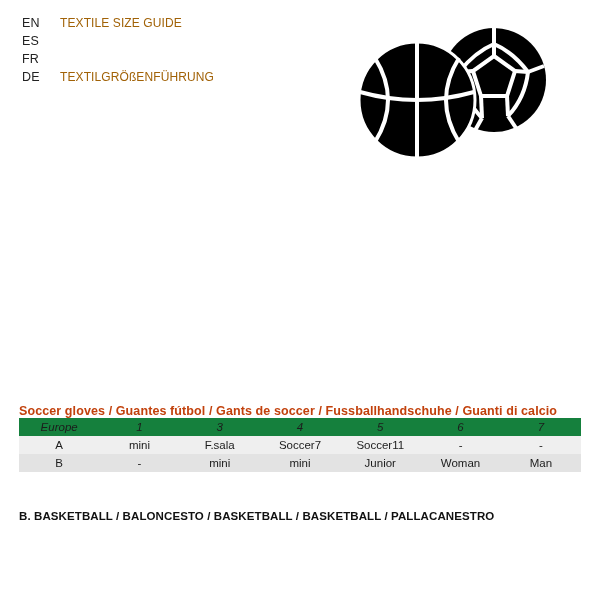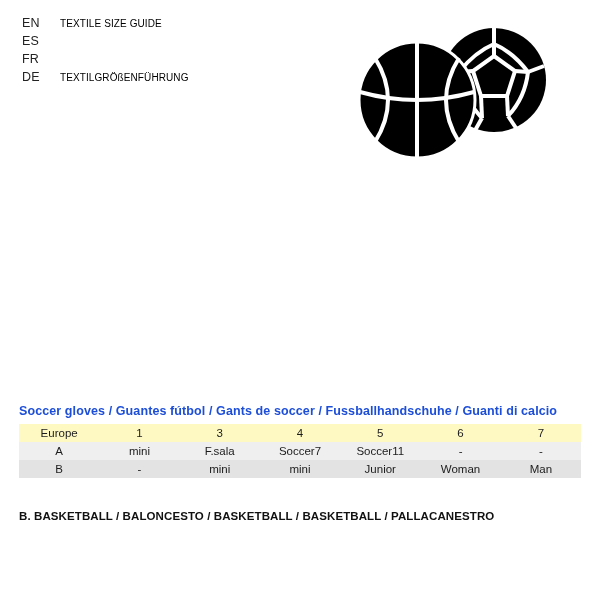--- a/index.html
+++ b/index.html
@@ -30,23 +30,23 @@
     line-height: 18px;
   }
   .lang-code {
     width: 38px;
     flex: 0 0 38px;
     font-size: 12.5px;
     letter-spacing: 0.2px;
     color: #222;
   }
   .lang-text {
-    font-size: 10px;
+    font-size: 12px;
     letter-spacing: 0.1px;
-    color: #000000;
+    color: #a16207;
     white-space: nowrap;
     text-align: right;
   }
 
   
   #ball-art {
     position: absolute;
     left: 355px;
     top: 22px;
     width: 205px;
@@ -57,42 +57,42 @@
   
   #table-block {
     position: absolute;
     left: 19px;
     top: 404px;
     width: 562px;
   }
   #table-title {
     font-size: 12.5px;
     font-weight: bold;
-    color: #1d4ed8;
+    color: #c2410c;
     letter-spacing: 0.1px;
-    margin-bottom: 6px;
     white-space: nowrap;
   }
   table.size-table {
     border-collapse: collapse;
     width: 562px;
     table-layout: fixed;
   }
   table.size-table td,
   table.size-table th {
     font-size: 11.5px;
     font-weight: normal;
     color: #1c1c1c;
     height: 16px;
     padding: 1px 0;
     text-align: center;
     border: 0;
   }
   table.size-table tr.header-row td {
-    background: #fef9c3;
+    background: #15803d;
+    font-style: italic;
   }
   table.size-table tr.row-a td {
     background: #efefef;
   }
   table.size-table tr.row-b td {
     background: #e3e3e3;
   }
   td.col-label {
     text-align: left;
     padding-left: 6px;

